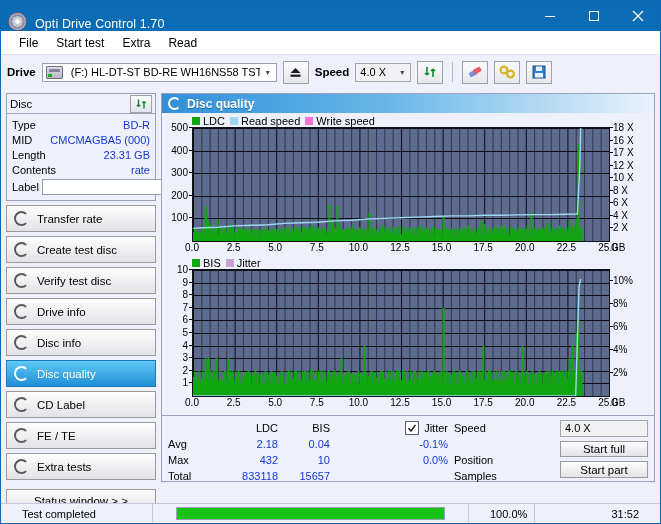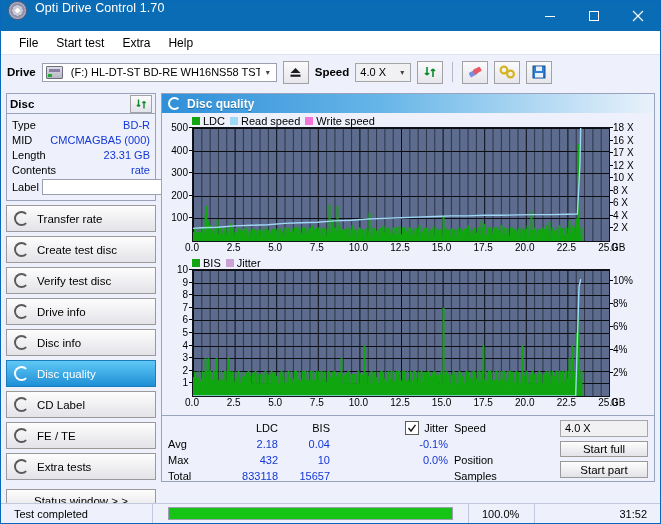--- a/index.html
+++ b/index.html
@@ -1,19 +1,19 @@
 <!DOCTYPE html>
 <html><head>
 <meta charset="utf-8">
 <style>
   html,body{margin:0;padding:0;}
   body{width:661px;height:524px;background:#eef0fb;font-family:"Liberation Sans",sans-serif;font-size:11px;color:#000;overflow:hidden;}
   .win{width:661px;height:524px;border:1px solid #0a68b8;box-sizing:border-box;background:#eef0fb;position:relative;}
   
-  .titlebar{height:30px;background:#0a6cb4;display:flex;align-items:flex-start;padding:0 0 0 7px;}
+  .titlebar{height:30px;background:#0a6cb4;display:flex;align-items:flex-end;padding:0 0 0 7px;}
   .tb-icon{width:17px;height:17px;border-radius:50%;background:radial-gradient(circle at 50% 50%,#fff 0 18%,#c9c9d6 19% 42%,#8f8fa8 43% 70%,#dcdce6 71% 100%);border:1px solid #5b5b78;margin-right:8px;box-shadow:inset 0 0 2px #fff;}
   .tb-title{color:#fff;font-size:12.5px;letter-spacing:.1px;flex:1;}
   .tb-btns{display:flex;height:30px;}
   .tb-btn{width:44px;height:30px;display:flex;align-items:center;justify-content:center;color:#fff;font-size:13px;}
   .tb-btn svg{display:block;}
   
   .menubar{height:23px;background:#fff;display:flex;align-items:center;padding-left:9px;border-bottom:1px solid #dfe3f2;}
   .menu-item{padding:2px 9px;font-size:12px;color:#000;}
   
   .toolbar{height:34px;background:#eef0fb;display:flex;align-items:center;padding:0 6px;gap:6px;}
@@ -28,21 +28,21 @@
   .drv-ico{width:17px;height:13px;margin:0 4px 0 3px;position:relative;background:linear-gradient(#dedee6,#b7b7c4);border:1px solid #6e6e80;border-radius:1px;box-sizing:border-box;}
   .drv-ico:after{content:"";position:absolute;left:1px;bottom:1px;width:4px;height:3px;background:#1faa32;}
   .drv-ico:before{content:"";position:absolute;left:2px;top:2px;width:11px;height:3px;background:#8b7fa8;}
   
   .content{display:flex;padding:4px 5px 0 5px;gap:5px;height:393px;box-sizing:border-box;}
   .left{width:150px;}
   .right{flex:1;border:1px solid #9aa3bd;background:#eef0fb;box-sizing:border-box;display:flex;flex-direction:column;}
   
   .panel{border:1px solid #9aa3bd;background:#eef0fb;box-sizing:border-box;}
   .panel-head{height:19px;display:flex;align-items:center;padding:0 3px;border-bottom:1px solid #9aa3bd;background:#eef0fb;}
-  .panel-head .t{font-weight:bold;font-size:11.5px;flex:1;}
+  .panel-head .t{font-weight:normal;font-size:11.5px;flex:1;}
   .mini-btn{width:20px;height:16px;border:1px solid #a2a2a2;background:linear-gradient(#fbfbfd,#e2e2ea);display:flex;align-items:center;justify-content:center;}
   .disc-rows{padding:3px 5px 4px 5px;}
   .drow{display:flex;justify-content:space-between;align-items:center;height:15px;font-size:11px;}
   .dval{color:#1438d6;}
   .label-row{display:flex;align-items:center;gap:3px;margin-top:1px;}
   .label-input{flex:1;height:16px;background:#fff;border:1px solid #9aa0b0;box-sizing:border-box;}
   .disc-ico{width:14px;height:14px;border-radius:50%;background:radial-gradient(circle at 50% 50%,#fff 0 16%,#cfd04a 17% 40%,#e6e77c 41% 72%,#b8b93c 73% 100%);border:1px solid #8a8a2c;}
   
   .sbtn{height:27px;margin-top:4px;border:1px solid #9a9a9a;background:linear-gradient(#fdfdfd,#e3e3e8);display:flex;align-items:center;padding-left:7px;gap:8px;box-sizing:border-box;font-size:11.5px;}
   .sbtn.active{background:linear-gradient(#5fc8f5,#1f8fd6);border-color:#1b7cbd;color:#fff;}
@@ -77,21 +77,21 @@
   .sg-col{display:flex;flex-direction:column;}
   .sg-col div{height:16px;line-height:16px;}
   .num{color:#1438d6;text-align:right;}
   .w60{width:62px;}
   .w52{width:52px;}
   .jitbox{width:12px;height:12px;border:1px solid #5c5c5c;background:#fff;display:inline-flex;align-items:center;justify-content:center;}
   .right-stats{margin-left:auto;display:flex;gap:6px;}
   .btn{border:1px solid #9a9a9a;background:linear-gradient(#fdfdfd,#e3e3e8);display:flex;align-items:center;justify-content:center;font-size:11.5px;height:21px;width:88px;box-sizing:border-box;}
   
   .statusbar{position:absolute;left:0;bottom:0;width:659px;height:19px;display:flex;align-items:center;border-top:1px solid #c3c8dd;background:#eef0fb;}
-  .sb-cell{height:19px;display:flex;align-items:center;border-right:1px solid #c3c8dd;padding:0 13px;box-sizing:border-box;font-size:11px;}
+  .sb-cell{height:19px;display:flex;align-items:center;border-right:1px solid #c3c8dd;padding:0 21px;box-sizing:border-box;font-size:11px;}
   .progress{flex:1;height:13px;background:#fff;border:1px solid #9aa0b0;box-sizing:border-box;margin:0 2px;position:relative;}
   .progress i{position:absolute;left:0;top:0;bottom:0;background:#16c416;display:block;}
 </style>
 </head>
 <body>
 
 <div class="win">
 
   <div class="titlebar">
     <div class="tb-icon"></div>
@@ -112,21 +112,21 @@
             <path d="M1 1 L11 11 M11 1 L1 11" stroke="#fff" stroke-width="1.2" fill="none"></path>
           </svg>
       </div>
     </div>
   </div>
 
   <div class="menubar">
     <div class="menu-item">File</div>
     <div class="menu-item">Start test</div>
     <div class="menu-item">Extra</div>
-    <div class="menu-item">Help</div>
+    <div class="menu-item">Read</div>
   </div>
 
   <div class="toolbar">
     <div class="lbl-bold">Drive</div>
     <div class="combo drive-combo">
       <div class="drv-ico"></div>
       <div class="txt">(F:)   HL-DT-ST BD-RE  WH16NS58 TST4</div>
       <div class="arrow">▾</div>
     </div>
     <div class="tb-sq">

